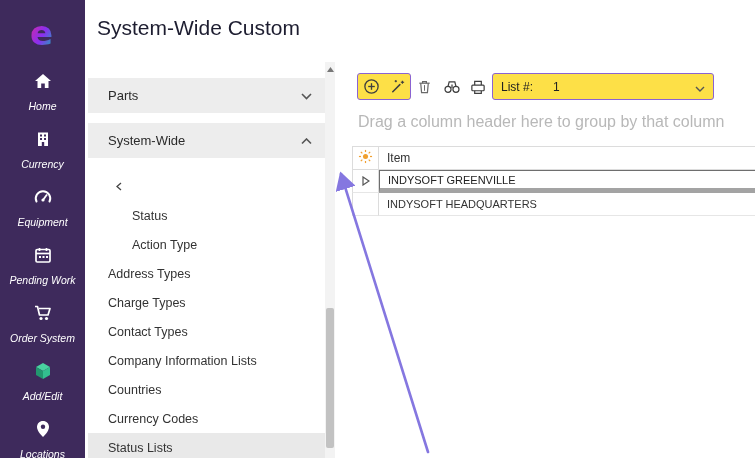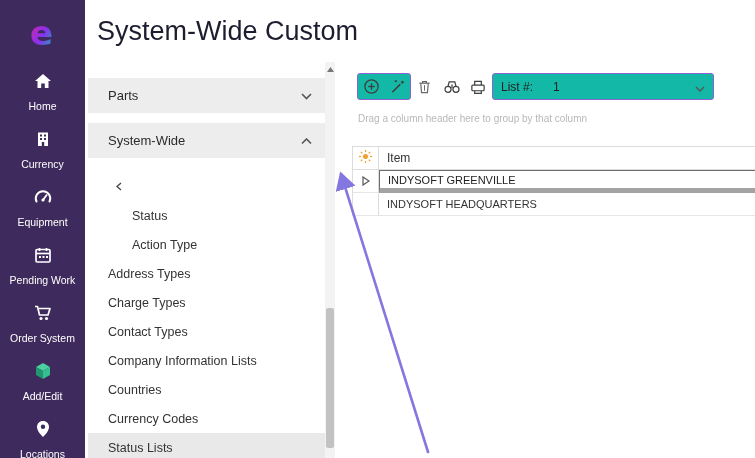--- a/index.html
+++ b/index.html
@@ -6,24 +6,24 @@
   html,body { width:755px; height:458px; }
   body { position:relative; overflow:hidden; background:#fff;
          font-family:"Liberation Sans", sans-serif; }
 
   
   .sidebar { position:absolute; left:0; top:0; width:85px; height:458px;
              background:#3e2a5c; z-index:10; }
   .logo-wrap { height:62px; display:flex; align-items:center; justify-content:center; padding-top:4px; }
   .nav-item { height:58px; display:flex; flex-direction:column; align-items:center;
               justify-content:center; gap:5px; color:#fff; cursor:pointer; }
-  .nav-label { font-size:10.5px; white-space:nowrap; }
-
-  
-  .page-title { position:absolute; left:97px; top:16px; font-size:27px;
+  .nav-label { font-size:10.5px; white-space:nowrap;font-style:italic; }
+
+  
+  .page-title { position:absolute; left:97px; top:16px; font-size:21px;
                 font-weight:400; color:#1d1d30; }
 
   
   .acc-panel { position:absolute; left:88px; top:62px; width:238px; }
   .acc-header { height:35px; background:#ededed; display:flex; align-items:center;
                 justify-content:space-between; padding:0 14px 0 20px; font-size:13px;
                 color:#2b2b2b; cursor:pointer; }
   .acc-header.parts { margin-top:16px; }
   .acc-header.syswide { margin-top:10px;align-items:center; }
   .acc-list { list-style:none; margin-top:14px; }
@@ -37,32 +37,32 @@
   
   .scrollbar { position:absolute; left:325px; top:62px; width:10px; height:396px;
                background:#f3f3f3; cursor:pointer; }
   .scroll-up { position:absolute; top:2px; left:0; width:10px; height:10px;
                display:flex; align-items:center; justify-content:center; }
   .scroll-thumb { position:absolute; left:1px; top:246px; width:8px; height:140px;
                   background:#c2c2c2; border-radius:2px; }
 
   
   .tool-group { position:absolute; top:73px; height:27px; border:1.5px solid #8a63d2;
-                border-radius:3px; display:flex; align-items:center; background:#14b8a6; }
+                border-radius:3px; display:flex; align-items:center; background:#fde047; }
   .tg-icons { left:357px; width:54px; justify-content:center; gap:9px; }
   .tg-combo { left:492px; width:222px; padding:0 8px; gap:6px; }
   .icon-btn { display:inline-flex; cursor:pointer; line-height:0; }
   .tb-del   { position:absolute; left:416px; top:78px; }
   .tb-find  { position:absolute; left:443px; top:78px; }
   .tb-print { position:absolute; left:469px; top:78px; }
   .list-label { font-size:12px; color:#222; }
   .list-value { font-size:12px; color:#222; flex:1; margin-left:14px; }
 
   
-  .group-hint { position:absolute; left:358px; top:113px; font-size:10px; color:#b8b8b8; }
+  .group-hint { position:absolute; left:358px; top:113px; font-size:16px; color:#b8b8b8; }
   .grid { position:absolute; left:352px; top:146px; width:405px; }
   .g-row { display:flex; }
   .g-head { height:24px; border-top:1px solid #dcdcdc; border-bottom:1px solid #dcdcdc; }
   .g-ind { width:27px; flex:0 0 27px; border-left:1px solid #dcdcdc;
            border-right:1px solid #dcdcdc; display:flex; align-items:center;
            justify-content:center; }
   .g-itemcell { flex:1; display:flex; align-items:center; padding-left:8px;
                 font-size:12px; color:#333; }
   .g-datarow { height:23px; cursor:pointer; }
   .g-datarow .g-ind { border-bottom:1px solid #e6e6e6; }

